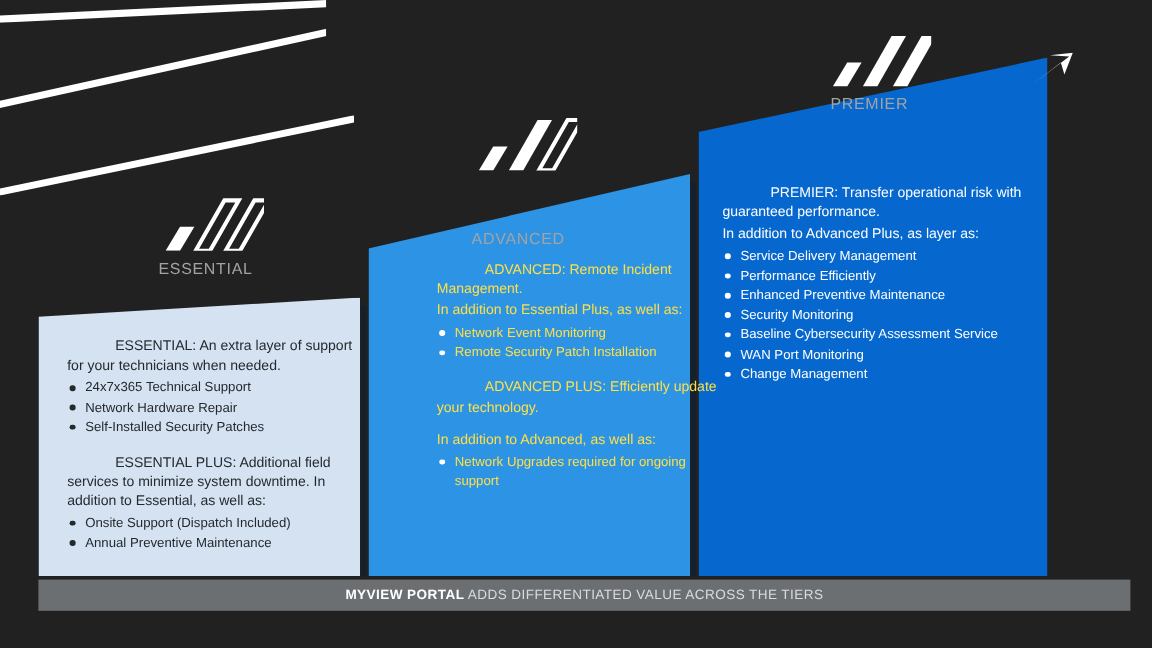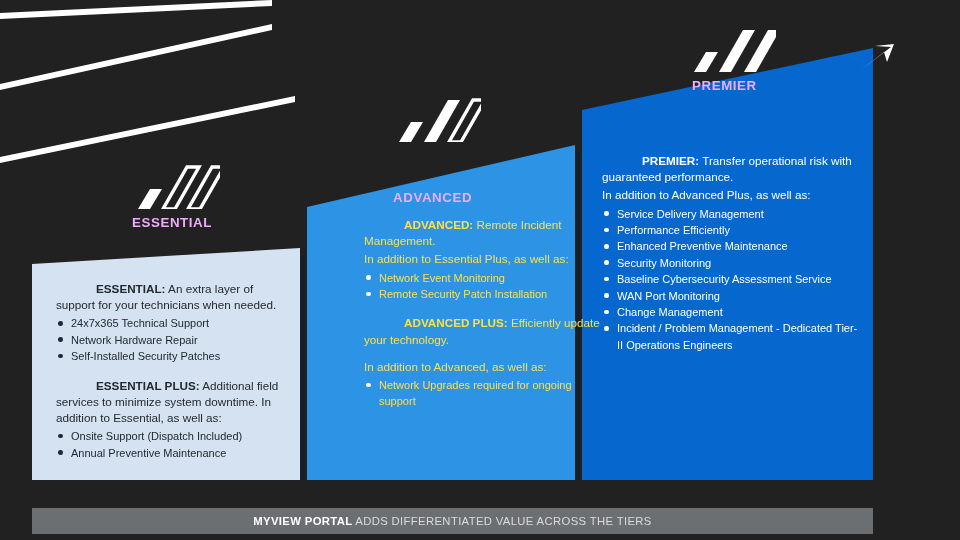--- a/index.html
+++ b/index.html
@@ -52,21 +52,21 @@
   #divider-2{left:576px;top:152px;height:328px;}
 
   #arrow-tip{
     position:absolute;left:861px;top:44px;width:34px;height:28px;
   }
   #arrow-tip svg{display:block;}
 
   
   .txt{position:absolute;}
   .para{margin:0 0 2px 0;font-size:11.7px;line-height:16.2px;}
-  .head{font-weight:bold;padding-left:40px;}
+  .head{font-weight:normal;padding-left:40px;}
   ul{list-style:none;margin:0;padding:0;}
   li{
     position:relative;padding-left:15px;
     font-size:11px;line-height:16.4px;
   }
   li .bul{
     position:absolute;left:2px;top:5.5px;
     width:4.6px;height:4.6px;border-radius:50%;
   }
   li.sub{padding-left:33px;}
@@ -85,33 +85,33 @@
   #txt-advanced{left:328px;top:217px;width:236px;color:#fde047;margin-left:36px;}
   #txt-advanced li .bul{background:#ffffff;}
 
   #txt-premier{left:602px;top:153px;width:260px;color:#ffffff;}
   #txt-premier li .bul{background:#ffffff;}
 
   
   .badge{position:absolute;text-align:left;}
   .badge .logo{display:block;}
   .badge .blabel{
-    display:block;color:#f0abfc;font-weight:bold;
+    display:block;color:#a3a3a3;font-weight:normal;
     font-size:13.3px;letter-spacing:0.6px;margin-top:2px;
   }
   #badge-essential{left:132px;top:163px;}
   #badge-essential .blabel{margin-left:0px;}
   #badge-advanced{left:393px;top:96px;}
   #badge-advanced .blabel{margin-left:0px;margin-top:44px;}
   #badge-premier{left:688px;top:26px;}
   #badge-premier .blabel{margin-left:4px;}
 
   
   #footer-bar{
-    position:absolute;left:32px;top:508px;width:841px;height:26px;
+    position:absolute;left:32px;top:483px;width:910px;height:26px;
     background:#6c6f72;
     display:flex;align-items:center;justify-content:center;
   }
   #footer-text{
     font-size:11.3px;letter-spacing:0.35px;color:#d9dbdd;
     white-space:nowrap;
   }
   #footer-text b{color:#ffffff;font-weight:bold;}
 </style>
 </head>
@@ -211,30 +211,29 @@
     <ul>
       <li><span class="bul"></span><span>Network Upgrades required for ongoing support</span></li>
     </ul>
   </div>
 
   <div id="txt-premier" class="txt">
     <p class="para">
       <span class="head">PREMIER:</span>
       <span>Transfer operational risk with guaranteed performance.</span>
     </p>
-    <p class="para">In addition to Advanced Plus, as well as:</p>
+    <p class="para">In addition to Advanced Plus, as layer as:</p>
     <ul>
       <li><span class="bul"></span><span>Service Delivery Management</span></li>
       <li><span class="bul"></span><span>Performance Efficiently</span></li>
       <li><span class="bul"></span><span>Enhanced Preventive Maintenance</span></li>
       <li><span class="bul"></span><span>Security Monitoring</span></li>
       <li><span class="bul"></span><span>Baseline Cybersecurity Assessment Service</span></li>
       <li><span class="bul"></span><span>WAN Port Monitoring</span></li>
       <li><span class="bul"></span><span>Change Management</span></li>
-      <li><span class="bul"></span><span>Incident / Problem Management - Dedicated Tier-II Operations Engineers</span></li>
     </ul>
   </div>
 
   <div id="footer-bar">
     <div id="footer-text">
       <b>MYVIEW PORTAL</b><span> ADDS DIFFERENTIATED VALUE ACROSS THE TIERS</span>
     </div>
   </div>
 
 </div>

